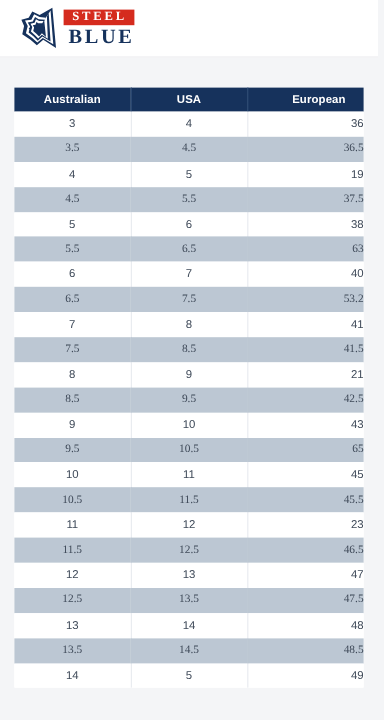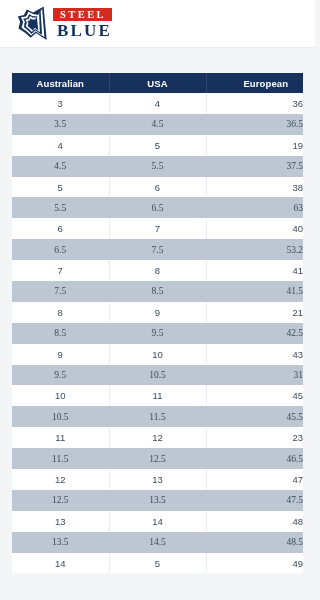--- a/index.html
+++ b/index.html
@@ -212,21 +212,21 @@
             <td>42.5</td>
           </tr>
           <tr>
             <td>9</td>
             <td>10</td>
             <td>43</td>
           </tr>
           <tr class="alt">
             <td>9.5</td>
             <td>10.5</td>
-            <td>31</td>
+            <td>65</td>
           </tr>
           <tr>
             <td>10</td>
             <td>11</td>
             <td>45</td>
           </tr>
           <tr class="alt">
             <td>10.5</td>
             <td>11.5</td>
             <td>45.5</td>

